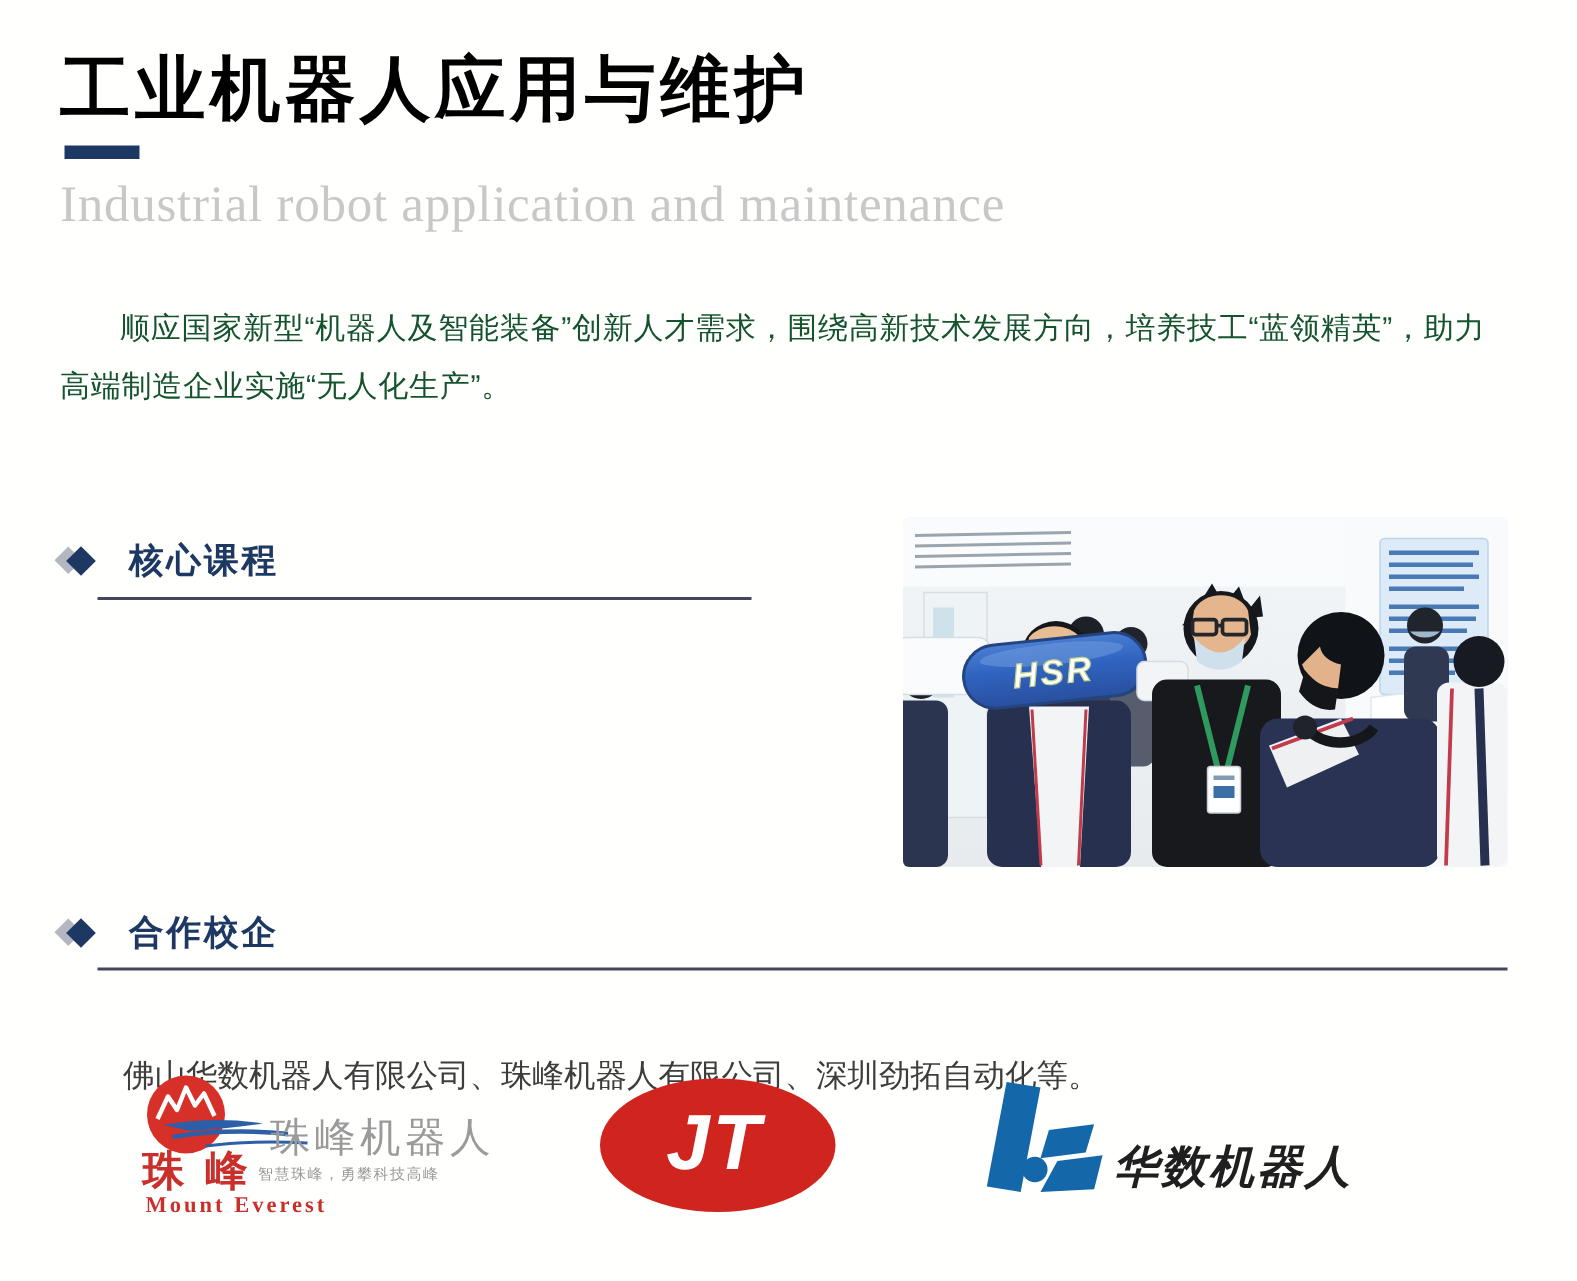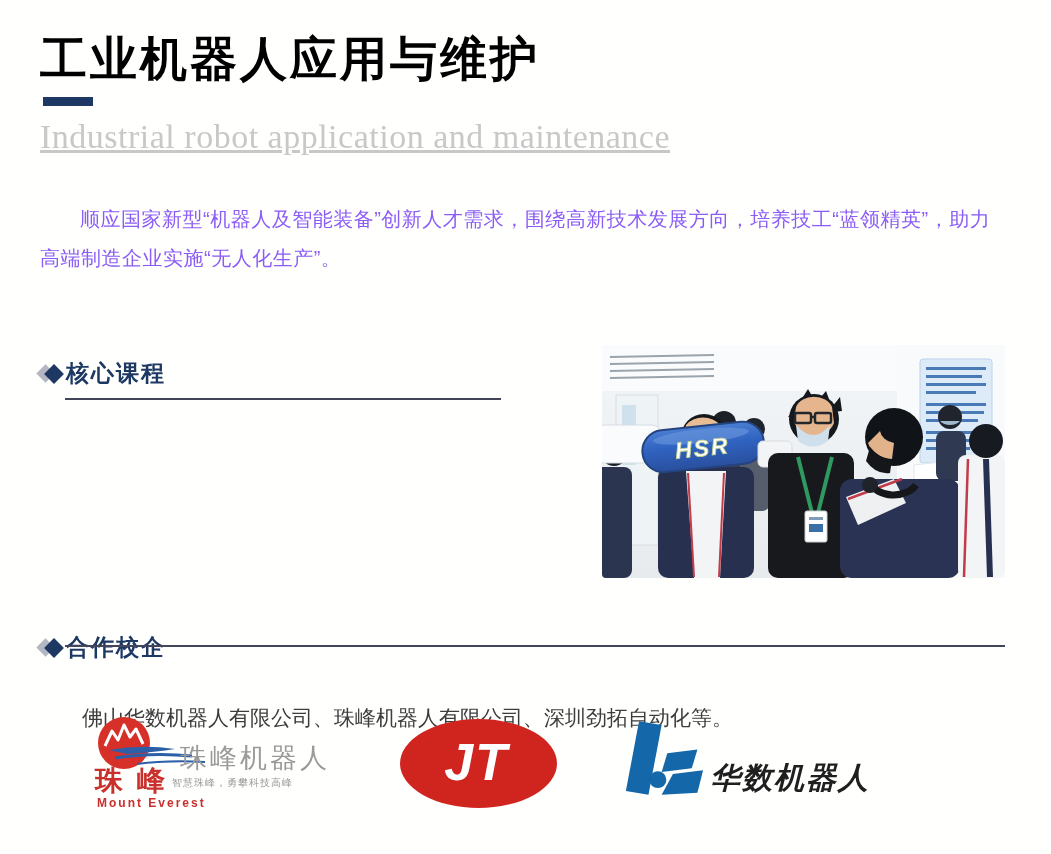--- a/index.html
+++ b/index.html
@@ -6,66 +6,66 @@
   html,body { width:1051px; height:854px; }
   body { font-family:"Liberation Sans","DejaVu Sans",sans-serif; background:#ffffff; position:relative; overflow:hidden; }
 
   .page { position:absolute; left:0; top:0; width:1051px; height:854px; background:#fffffe; }
 
   
   .title { position:absolute; left:40px; top:33px; font-size:47px; font-weight:bold;
            color:#000000; letter-spacing:3px; line-height:52px; }
   .title-dash { position:absolute; left:43px; top:97px; width:50px; height:9px; background:#1e3864; }
   .subtitle { position:absolute; left:40px; top:118px; font-size:34px; color:#c8c8c8;
-              font-family:"Liberation Serif","DejaVu Serif",serif; letter-spacing:0.5px;text-decoration:underline; }
+              font-family:"Liberation Serif","DejaVu Serif",serif; letter-spacing:0.5px; }
 
   
   .intro { position:absolute; left:40px; top:200px; width:965px; font-size:20px;
-           line-height:39px; color:#8b5cf6; text-indent:2em; letter-spacing:0.5px; }
+           line-height:39px; color:#14532d; text-indent:2em; letter-spacing:0.5px; }
 
   
   .section-header { position:absolute; display:flex; align-items:center; }
   .sec-courses { left:38px; top:358px; }
-  .sec-partners { left:38px; top:632px;text-align:right; }
+  .sec-partners { left:38px; top:606px;text-align:right; }
   .diamond-icon { position:relative; width:28px; height:28px; flex:0 0 28px; }
   .diamond-gray { position:absolute; left:1px; top:7px; width:13px; height:13px;
                   background:#b4b7c2; transform:rotate(45deg); }
   .diamond-navy { position:absolute; left:9px; top:7px; width:14px; height:14px;
                   background:#1e3864; transform:rotate(45deg); }
-  .section-title { font-size:23px; font-weight:bold; color:#1e3864; letter-spacing:2px; margin-left:0; }
+  .section-title { font-size:23px; font-weight:bold; color:#1e3864; letter-spacing:2px; margin-left:20px; }
 
   .rule { position:absolute; height:2px; background:#43465a; }
   .rule-courses { left:65px; top:398px; width:436px; }
   .rule-partners { left:65px; top:645px; width:940px; }
 
   .courses-body { position:absolute; left:40px; top:413px; width:526px; font-size:21px;
                   line-height:40px; color:#3d3d3d; text-indent:2em; }
   .partners-body { position:absolute; left:40px; top:700px; width:900px; font-size:21px;
                    line-height:36px; color:#3d3d3d; text-indent:2em; }
 
   
   .photo { position:absolute; left:602px; top:345px; width:403px; height:233px;
            border-radius:4px; overflow:hidden; background:#eef1f4; }
 
   
   .logo-zhufeng { position:absolute; left:85px; top:710px; width:250px; height:105px;text-align:right; }
   .zf-mark { position:absolute; left:12px; top:6px; }
   .zf-seal { position:absolute; left:10px; top:52px; font-size:28px; color:#c9302b;
              font-family:"Liberation Serif","DejaVu Serif",serif; font-weight:bold; letter-spacing:14px; }
-  .zf-seal-en { position:absolute; left:12px; top:86px; font-size:12px; font-weight:bold;
-                color:#c9302b; letter-spacing:2px; font-family:Liberation Sans, sans-serif; }
+  .zf-seal-en { position:absolute; left:12px; top:86px; font-size:15px; font-weight:bold;
+                color:#c9302b; letter-spacing:2px; font-family:Liberation Serif, serif; }
   .zf-company { position:absolute; left:95px; top:30px; font-size:27px; color:#9a9a9a; letter-spacing:3px; }
   .zf-slogan { position:absolute; left:87px; top:66px; font-size:10px; color:#9a9a9a; letter-spacing:1px; }
 
   .logo-jt { position:absolute; left:400px; top:719px; width:157px; height:89px;
              background:#d0251f; border-radius:50%; display:flex; align-items:center; justify-content:center; }
   .jt-text { color:#ffffff; font-size:52px; font-weight:800; font-style:italic;
              letter-spacing:2px; transform:translate(-2px,-2px); }
 
-  .logo-huashu { position:absolute; left:624px; top:716px; width:300px; height:90px; }
+  .logo-huashu { position:absolute; left:656px; top:716px; width:300px; height:90px; }
   .hs-mark { position:absolute; left:0; top:2px; }
   .hs-company { position:absolute; left:86px; top:42px; font-size:30px; font-weight:bold;
                 font-style:italic; color:#1f1f1f; letter-spacing:2px; }
 </style>
 </head>
 <body>
 
 <div class="page">
 
   <h1 class="title">工业机器人应用与维护</h1>

